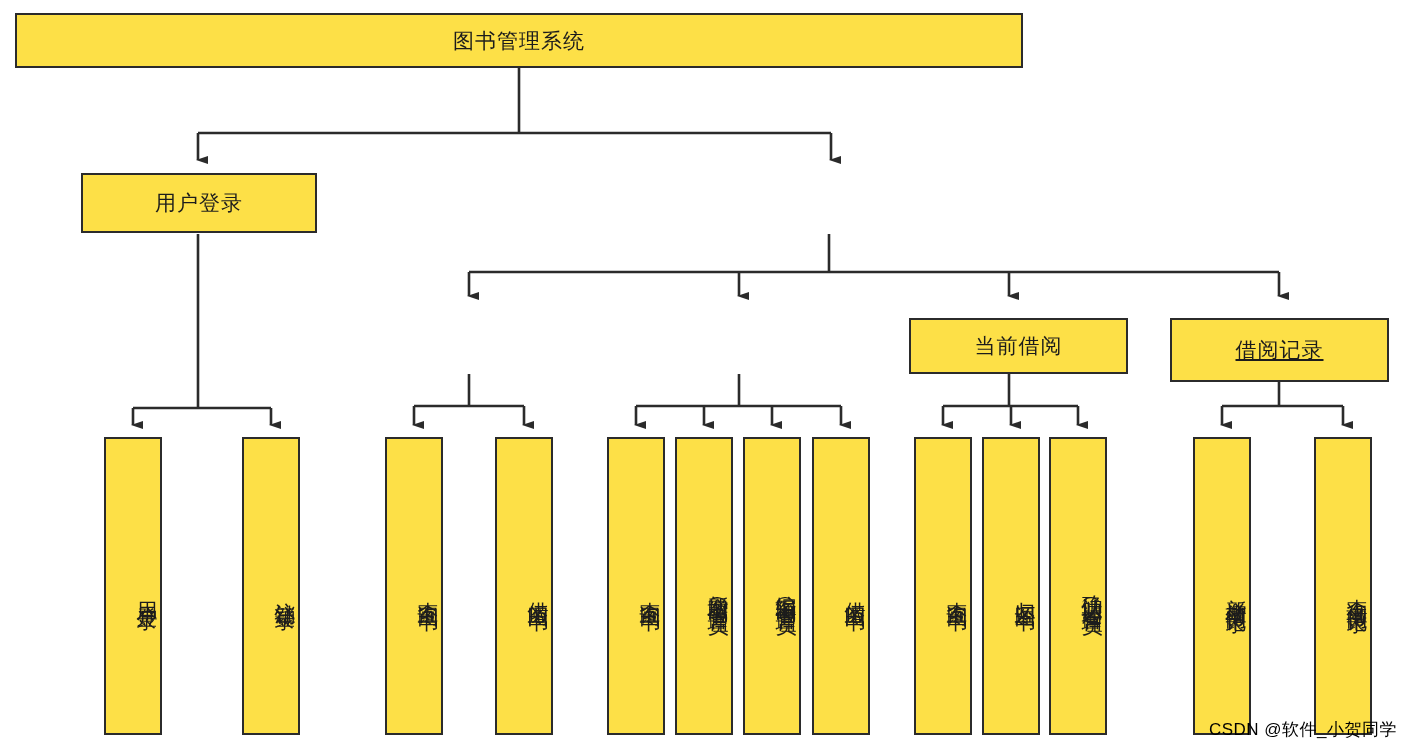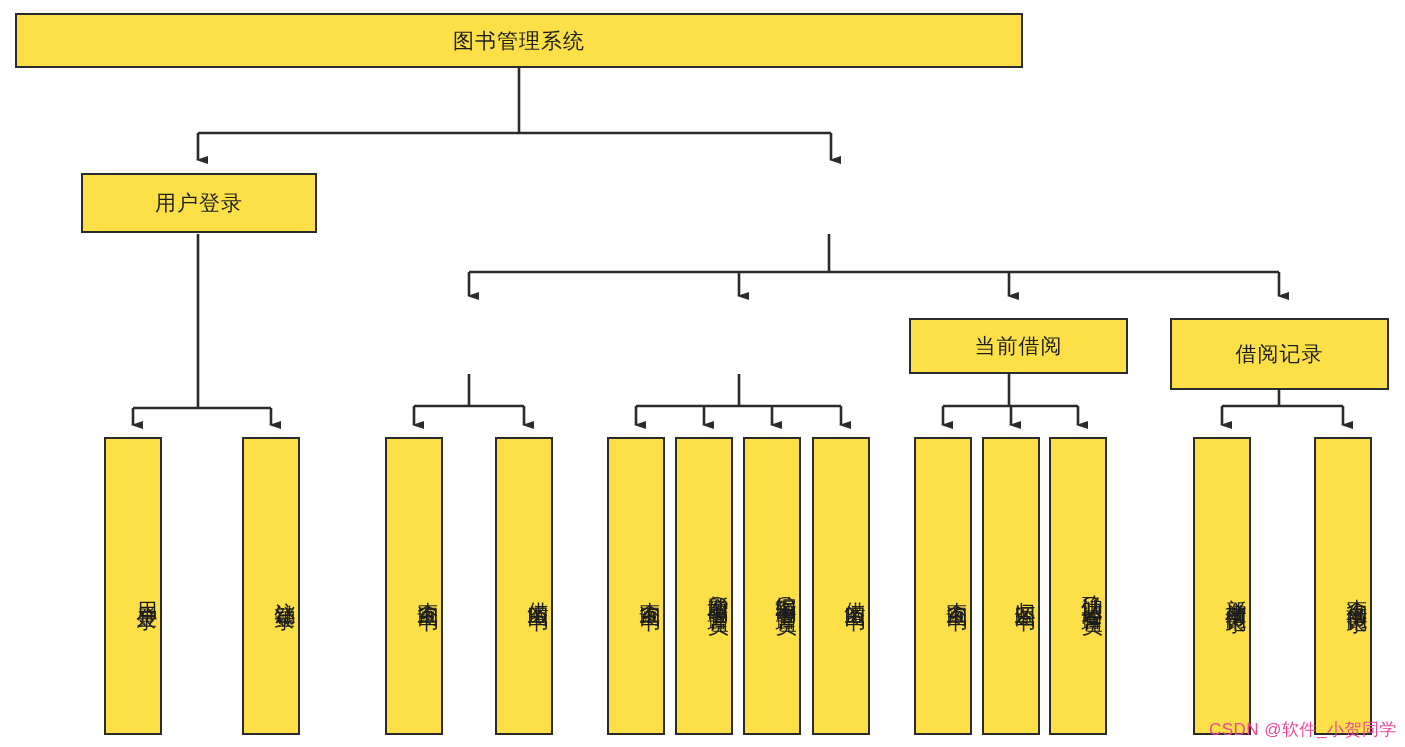--- a/index.html
+++ b/index.html
@@ -53,21 +53,21 @@
   }
   .node.vert .label{
     writing-mode:vertical-rl;
     text-orientation:upright;
   }
   #watermark{
     position:absolute;
     right:8px;
     bottom:6px;
     font-size:17px;
-    color:#ec4899;
+    color:#000000;
     letter-spacing:0.5px;
     white-space:nowrap;
     user-select:none;
   }
 </style>
 </head>
 <body>
 
 <div id="canvas">
 
@@ -125,21 +125,21 @@
     <span class="label">图书管理系统</span>
   </div>
 
   <div class="node horiz" style="left:81px; top:173px; width:236px; height:60px;">
     <span class="label">用户登录</span>
   </div>
 
   <div class="node horiz" style="left:900px; top:318px; width:219px; height:56px;margin-left:9px;">
     <span class="label">当前借阅</span>
   </div>
-  <div class="node horiz" style="left:1170px; top:318px; width:219px; height:72px;">
+  <div class="node horiz" style="left:1170px; top:318px; width:219px; height:64px;text-decoration:underline;">
     <span class="label">借阅记录</span>
   </div>
 
   <div class="node vert" style="left:104px; top:437px; width:58px; height:298px;">
     <span class="label">用户登录</span>
   </div>
   <div class="node vert" style="left:242px; top:437px; width:58px; height:298px;">
     <span class="label">注销登录</span>
   </div>
 

